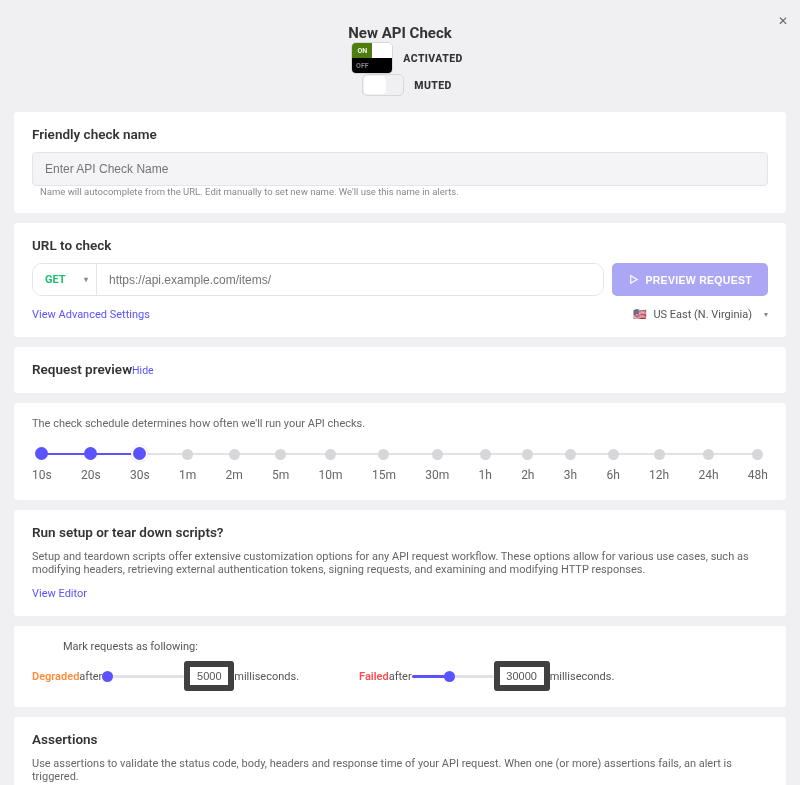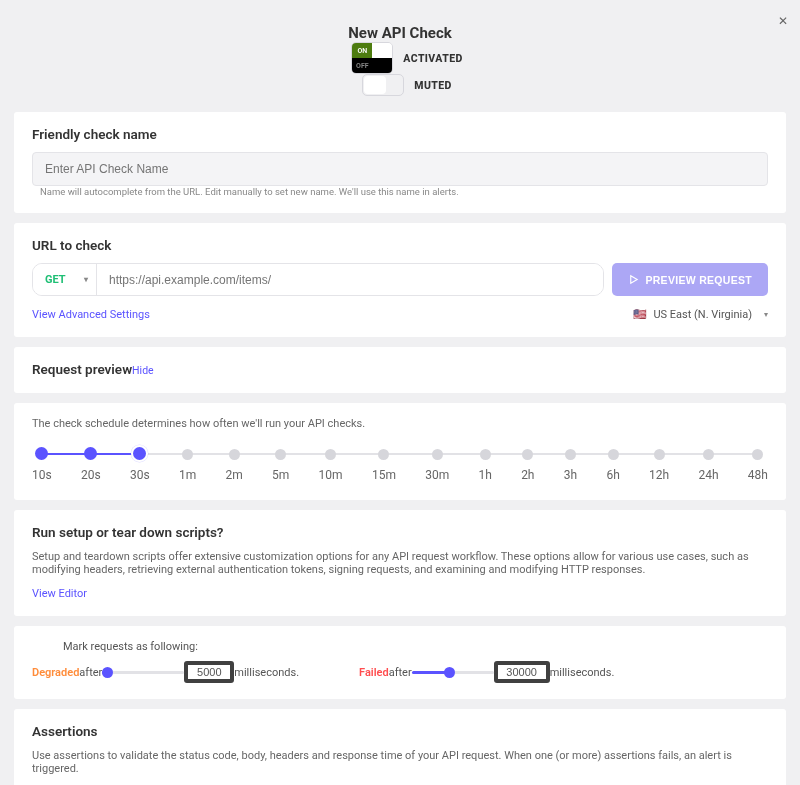--- a/index.html
+++ b/index.html
@@ -288,22 +288,22 @@
   .miniSlider .kb {
     position:absolute;
     width:11px;height:11px;
     background:#5b53ff;
     border-radius:50%;
     top:-0.5px;
     cursor:pointer;
   }
   .valbox {
     width: 50px;
-    height: 22px;
-    border:4px solid #404040;
+    height: 30px;
+    border:6px solid #404040;
     border-radius:3px;
     text-align:center;
     font-size:11px;
     color:#555;
     padding: 0 4px;
   }
   .sublabel {
     font-size: 11px;
     color:#555;
     margin-bottom: 8px;

